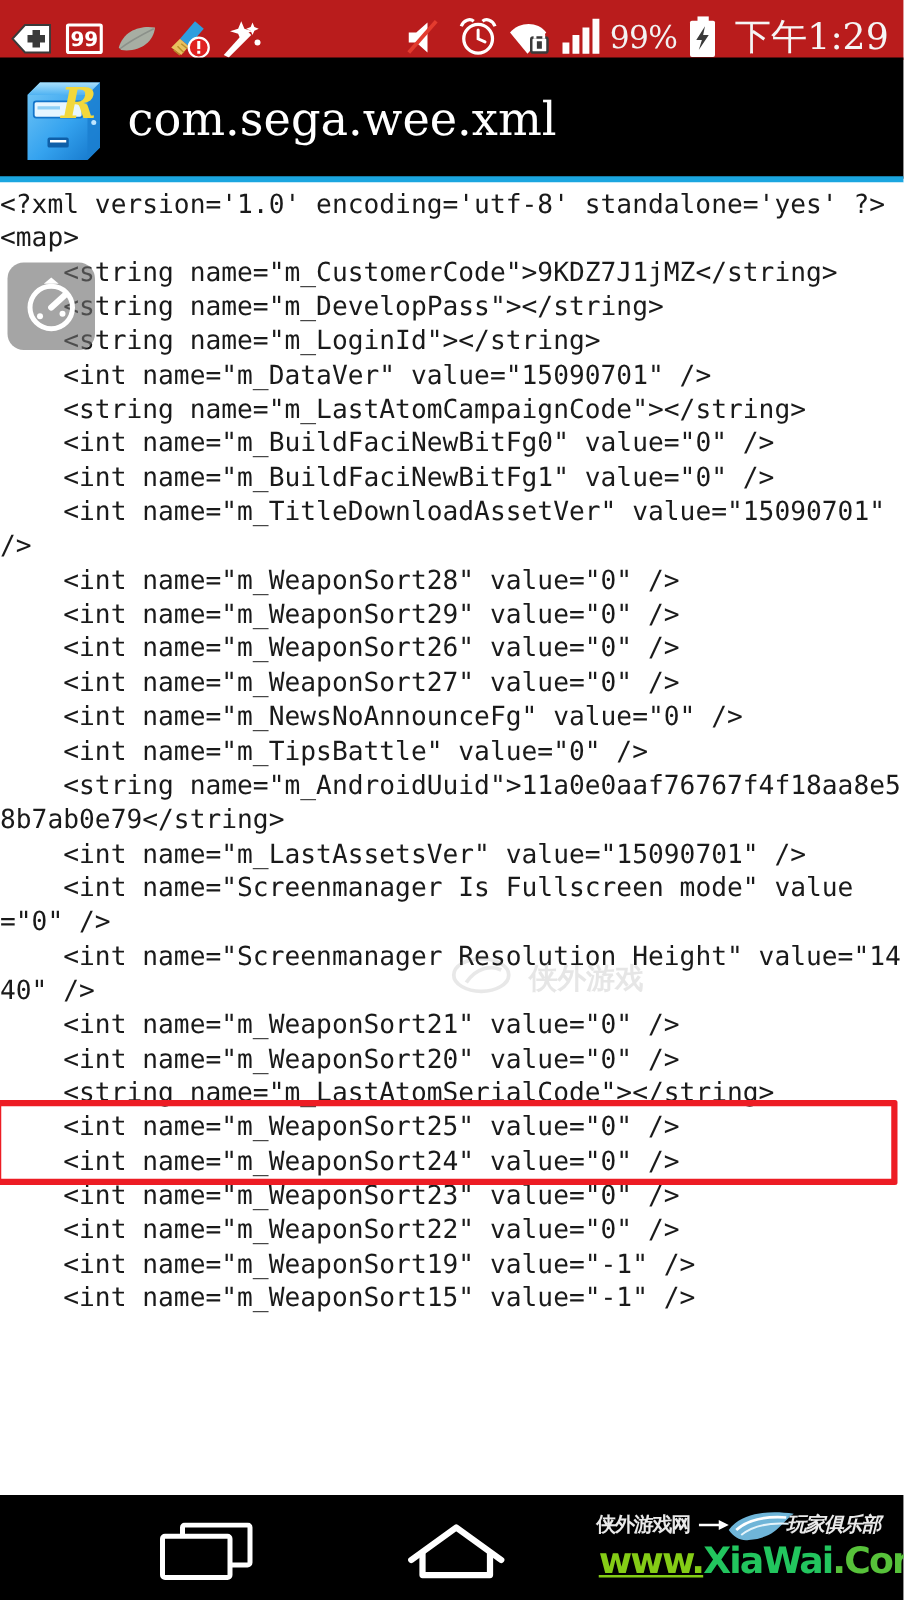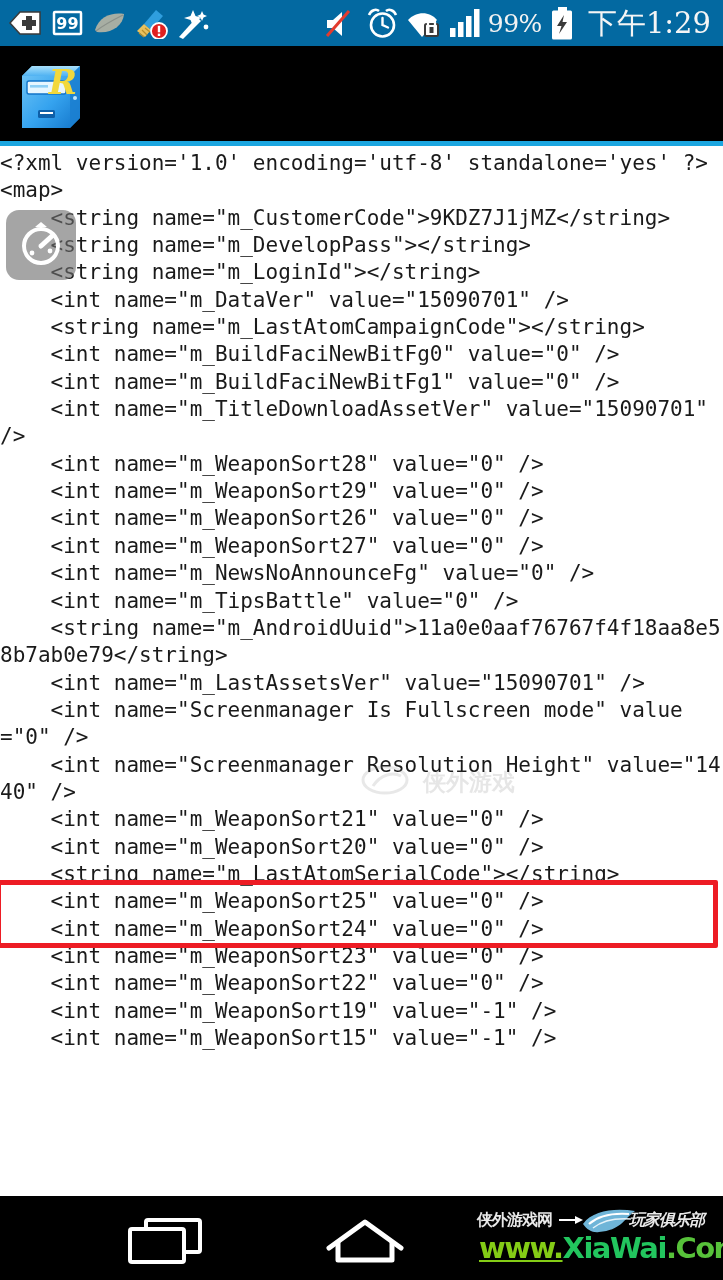--- a/index.html
+++ b/index.html
@@ -18,23 +18,23 @@
     height: 1280px;
     background: #ffffff;
     overflow: hidden;
   }
 
   
   #status-bar {
     position: absolute;
     top: 0; left: 0;
     width: 723px; height: 48px;
-    background: #0369a1;
-    display: flex;
-    align-items: center;
+    background: #b91c1c;
+    display: flex;
+    align-items: flex-end;
     padding: 0 8px;
     border-bottom: 2px solid #000;
   }
   .sb-left {
     display: flex;
     align-items: center;
     gap: 9px;
     flex: 0 0 auto;
   }
   .sb-right {
@@ -292,20 +292,21 @@
       <path d="M4 16 L14 6 L62 6 L62 58 L52 68 L4 68 Z" fill="url(#gCab)"></path>
       <path d="M4 16 L14 6 L62 6 L52 16 Z" fill="url(#gTop)"></path>
       <path d="M62 6 L62 58 L52 68 L52 16 Z" fill="#1b7fd0" opacity="0.85"></path>
       <rect x="9" y="21" width="39" height="13" rx="2" fill="#e7f6ff" stroke="#1274c9" stroke-width="1.4"></rect>
       <rect x="12" y="25" width="18" height="2.6" fill="#8fd0f6"></rect>
       <rect x="20" y="50" width="17" height="8" rx="1.5" fill="#0e5fa8"></rect>
       <rect x="22" y="52" width="13" height="2" fill="#ffffff"></rect>
       <circle cx="57" cy="38" r="2" fill="#bfe6ff"></circle>
       <text x="45" y="34" font-family="DejaVu Serif, serif" font-style="italic" font-weight="bold" font-size="34" fill="#f2d83c" text-anchor="middle">R</text>
     </svg>
+    <span id="title-text">com.sega.wee.xml</span>
   </div>
   <div id="title-rule"></div>
 
   <div id="content">
     <code id="code">&lt;?xml version='1.0' encoding='utf-8' standalone='yes' ?&gt;
 &lt;map&gt;
     &lt;string name="m_CustomerCode"&gt;9KDZ7J1jMZ&lt;/string&gt;
     &lt;string name="m_DevelopPass"&gt;&lt;/string&gt;
     &lt;string name="m_LoginId"&gt;&lt;/string&gt;
     &lt;int name="m_DataVer" value="15090701" /&gt;

